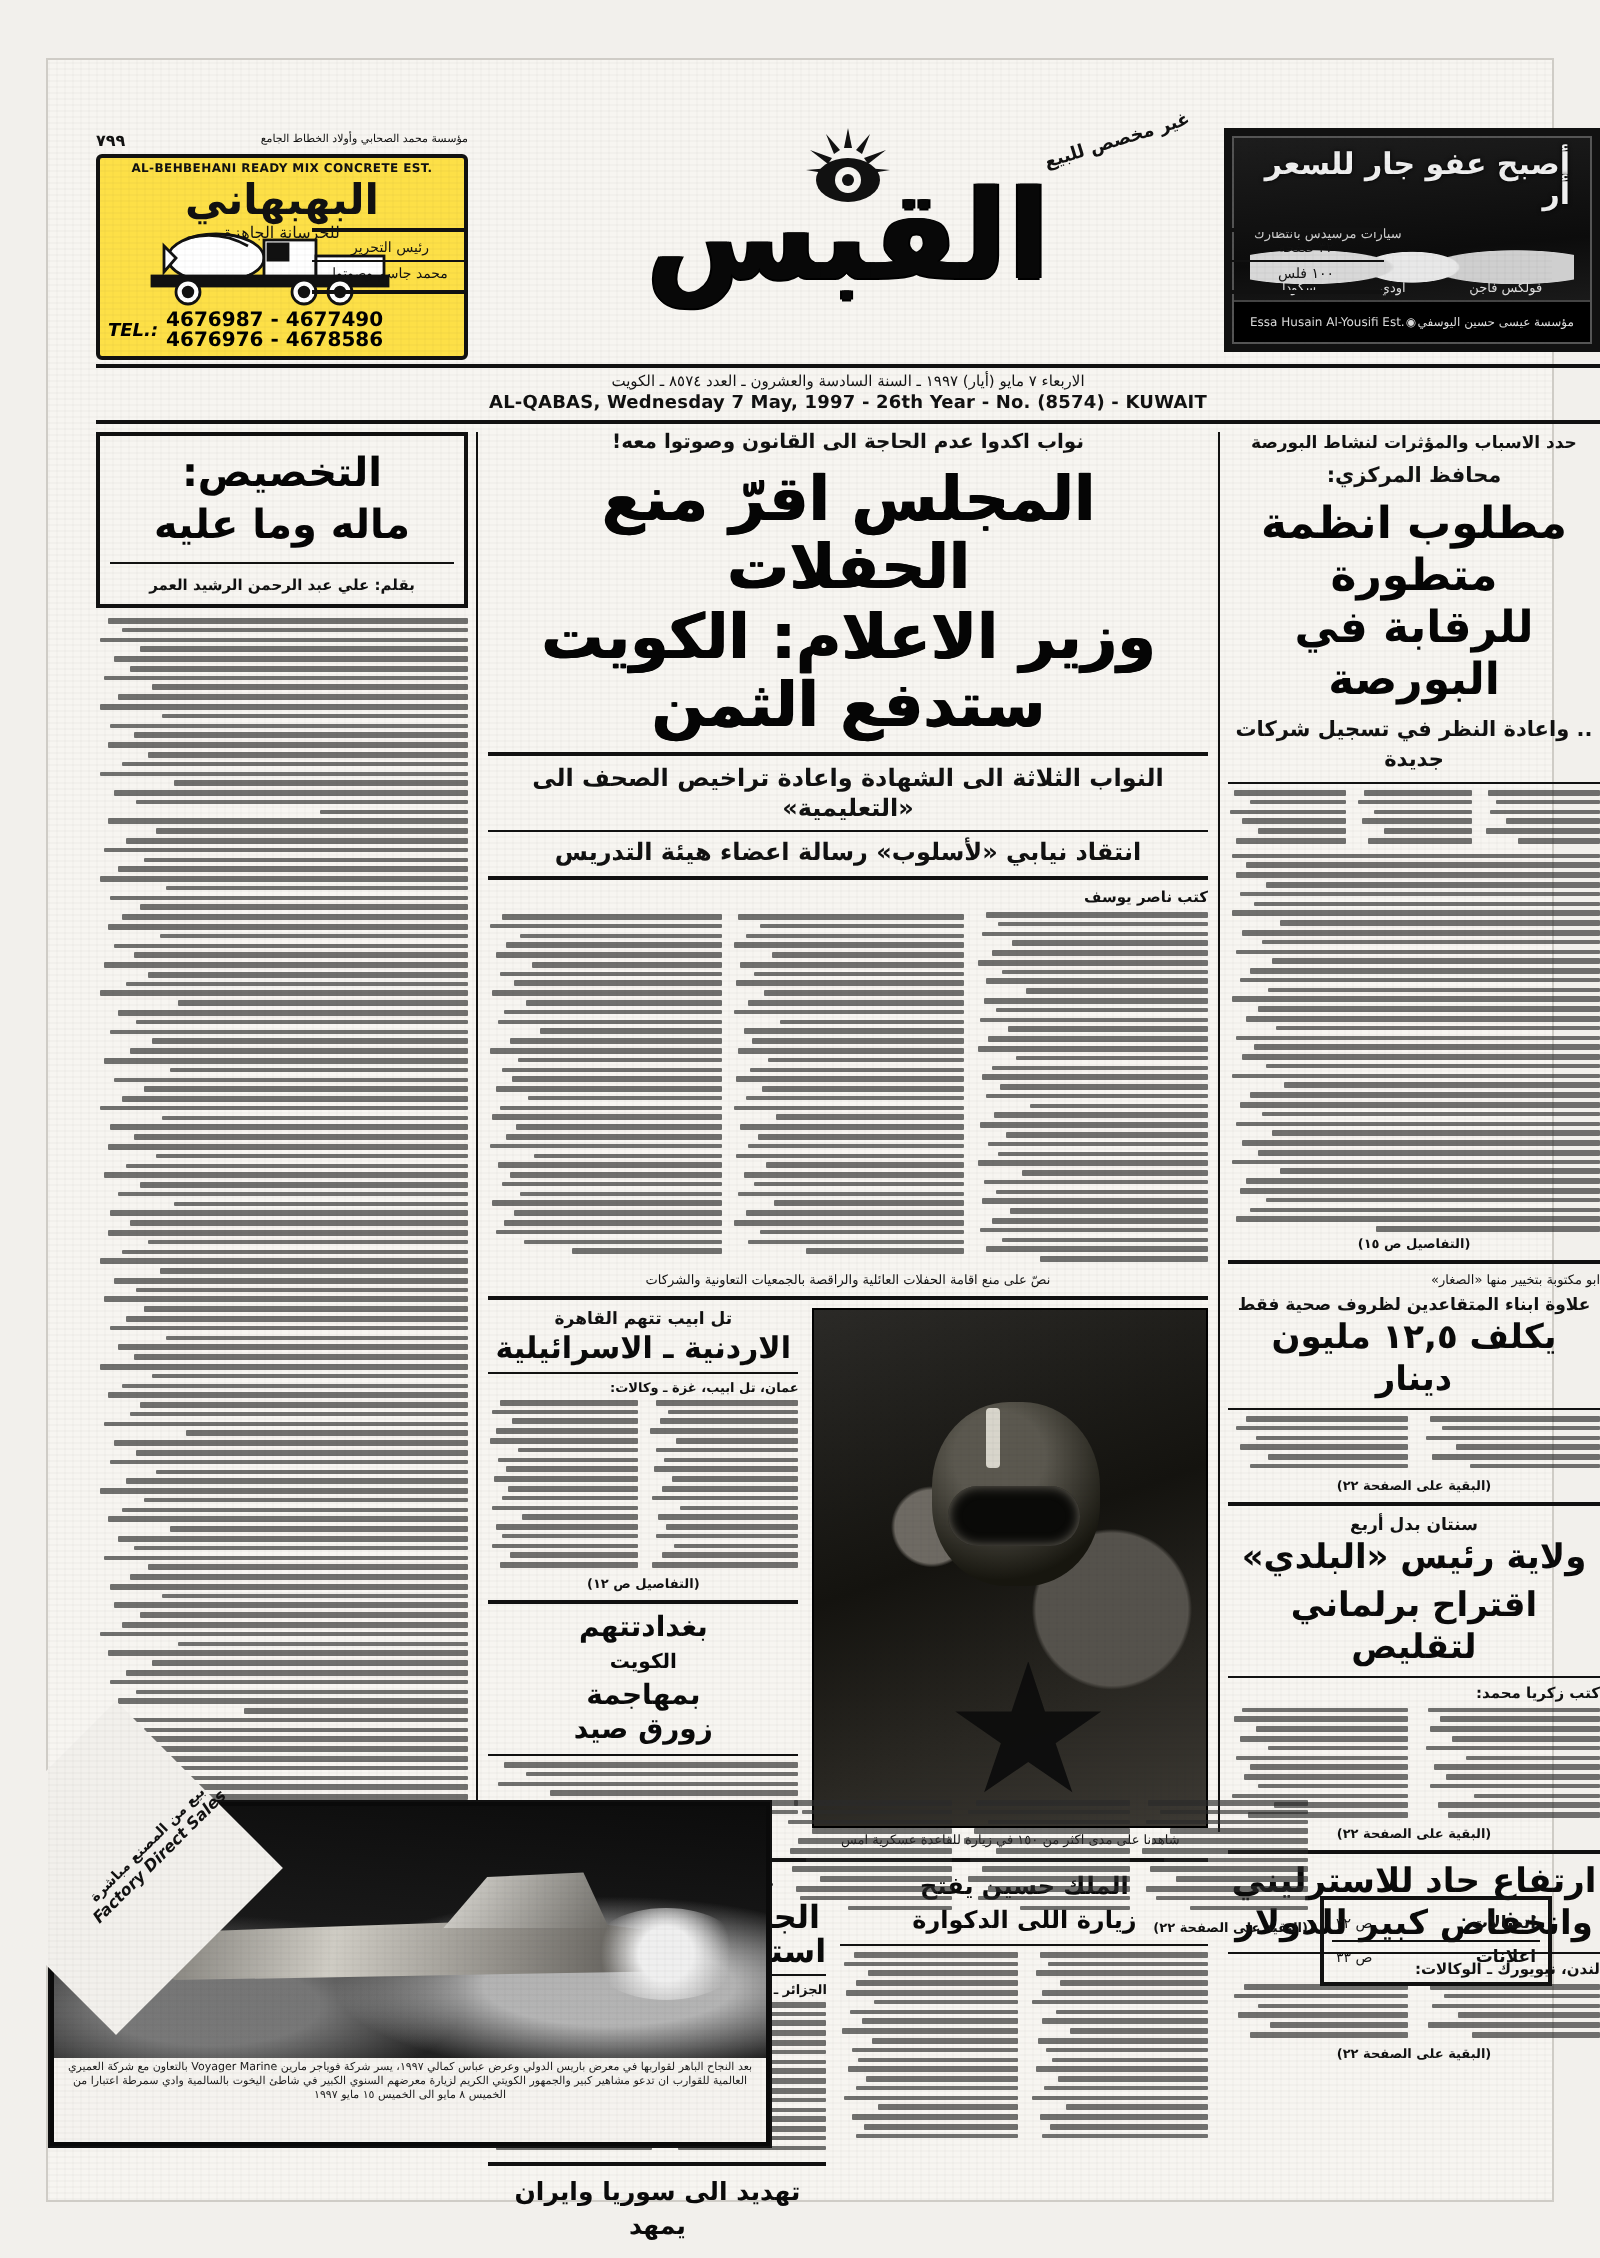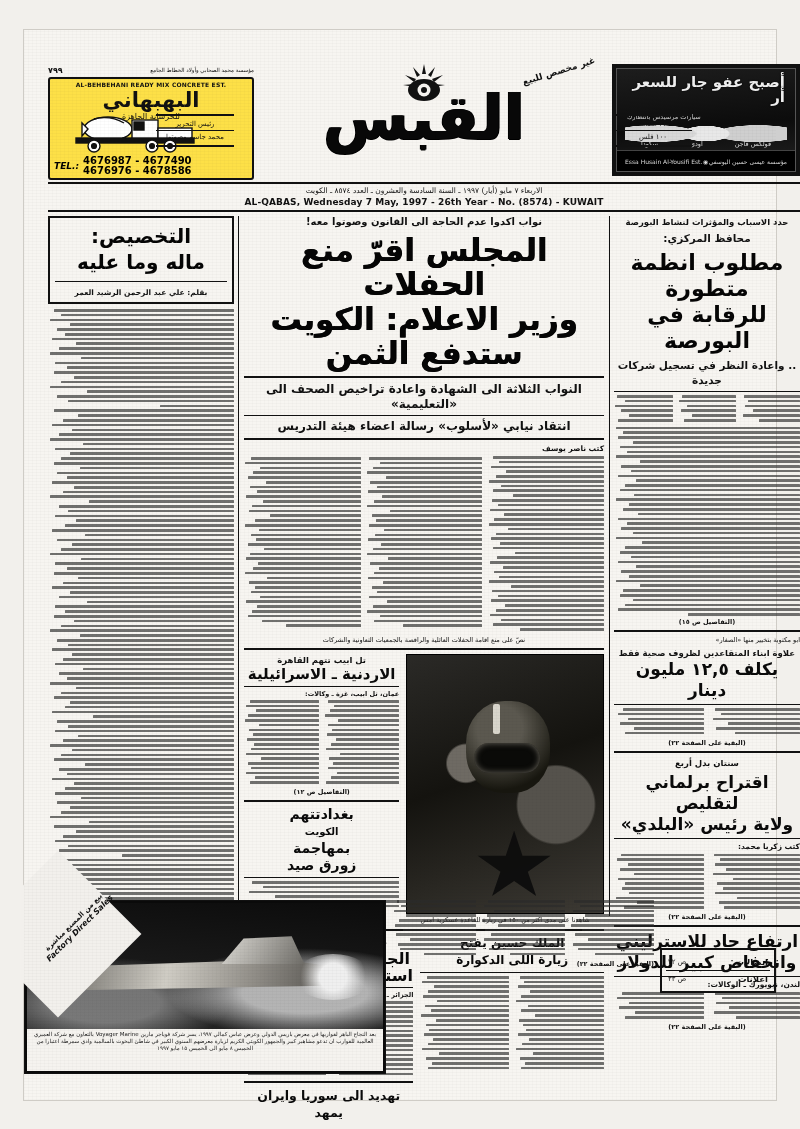--- a/index.html
+++ b/index.html
@@ -51,21 +51,21 @@
     border-top:1px solid #444;color:#ddd;font-size:6px;
     display:flex;align-items:center;justify-content:space-between;padding:0 8px;
     direction:ltr;
   }
   .ad-left .brandrow{
     position:absolute;left:8px;right:8px;bottom:22px;height:10px;color:#ddd;
     font-size:6.5px;display:flex;justify-content:space-around;align-items:center;
   }
 
   .ad-right{
-    position:absolute;left:0;top:4px;width:206px;height:115px;
+    position:absolute;left:0;top:4px;width:186px;height:115px;
   }
   .ad-right .toprow{
     display:flex;justify-content:space-between;align-items:center;height:12px;font-size:5.5px;color:#111;
   }
   .ad-right .frame{
     position:relative;margin-top:1px;height:99px;border:2px solid #111;border-radius:3px;
     background:#fde047;overflow:hidden;
   }
   .ad-right .engname{
     position:absolute;top:2px;left:0;right:0;text-align:center;font-size:6px;font-weight:bold;
@@ -457,22 +457,22 @@
                 <div class="ln" style="width:88%"></div>
             </div>
           </div>
           <div class="ref" style="margin-top:2px;">(البقية على الصفحة ٢٢)</div>
         </div>
 
         <div class="rule"></div>
 
         <div>
           <div class="kicker" style="letter-spacing:2px;">سنتان بدل أربع</div>
+          <div class="hl-m">ولاية رئيس «البلدي»</div>
           <div class="hl-m" style="margin-top:3px;">اقتراح برلماني لتقليص</div>
-          <div class="hl-m">ولاية رئيس «البلدي»</div>
           <div class="rule-thin"></div>
           <div class="byline" style="text-align:right;">كتب زكريا محمد:</div>
           <div class="twocol" style="margin-top:3px;">
             <div class="body dense">
               <div class="ln" style="width:96%"></div>
                 <div class="ln" style="width:89%"></div>
               <div class="ln" style="width:94%"></div>
                 <div class="ln" style="width:82%"></div>
               <div class="ln" style="width:97%"></div>
                 <div class="ln" style="width:75%"></div>

